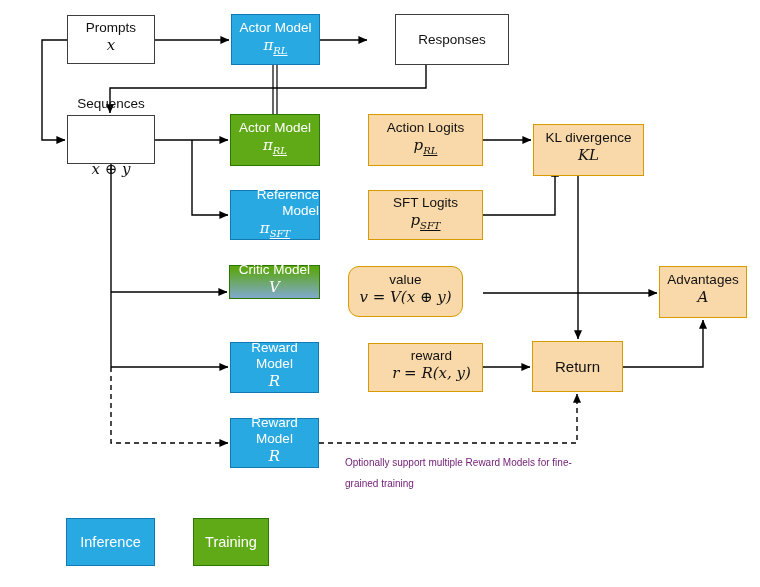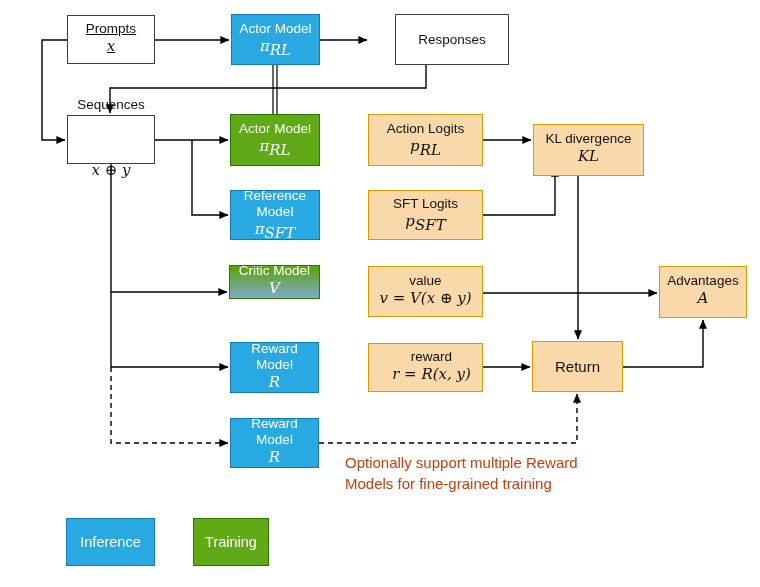--- a/index.html
+++ b/index.html
@@ -5,51 +5,51 @@
   html,body{margin:0;padding:0;background:#ffffff;}
   .canvas{position:relative;width:760px;height:587px;background:#ffffff;overflow:hidden;
           font-family:"Liberation Sans",sans-serif;}
   .edges{position:absolute;left:0;top:0;width:760px;height:587px;}
 
   .node{position:absolute;box-sizing:border-box;display:flex;flex-direction:column;
         align-items:center;justify-content:center;text-align:center;
         font-size:13.5px;line-height:16px;color:#111;}
   .node .lbl{white-space:pre-line;}
   .math{font-family:"DejaVu Serif",serif;font-style:italic;font-size:15px;line-height:18px;}
-  .math sub{font-size:15px;font-style:italic;}
+  .math sub{font-size:10px;font-style:italic;text-decoration:underline;}
 
   .white-box{background:#ffffff;border:1.6px solid #3e3e3e;}
   .blue-box{background:#29a9e1;border:1.4px solid #1379b4;color:#ffffff;}
   .green-box{background:#60a917;border:1.4px solid #2d7600;color:#ffffff;}
   .orange-box{background:#f9d9a9;border:1.4px solid #d79b00;color:#111;}
   .gradient-box{background:linear-gradient(180deg,#5ca613 8%,#7fa9c6 96%);
         border:1.4px solid #2d7600;color:#ffffff;}
 
   
-  #n-prompts{left:67px;top:15px;width:88px;height:49px;text-decoration:underline;}
+  #n-prompts{left:67px;top:15px;width:88px;height:49px;}
   #n-actor-top{left:231px;top:14px;width:89px;height:51px;}
   #n-responses{left:369px;top:14px;width:114px;height:51px;margin-left:26px;}
   #n-sequences{left:67px;top:115px;width:88px;height:49px;gap:48px;}
   #n-actor-train{left:230px;top:114px;width:90px;height:52px;}
   #n-action-logits{left:368px;top:114px;width:115px;height:52px;}
   #n-kl{left:533px;top:124px;width:111px;height:52px;}
-  #n-reference{left:230px;top:190px;width:90px;height:50px;}
+  #n-reference{left:230px;top:190px;width:90px;height:50px;text-align:right;}
   #n-sft-logits{left:368px;top:190px;width:115px;height:50px;}
   #n-critic{left:229px;top:265px;width:91px;height:34px;}
-  #n-value{left:368px;top:266px;width:115px;height:51px;}
+  #n-value{left:348px;top:266px;width:115px;height:51px;border-radius:11px;}
   #n-advantages{left:659px;top:266px;width:88px;height:52px;}
   #n-reward-model{left:230px;top:342px;width:89px;height:51px;}
   #n-reward{left:368px;top:343px;width:115px;height:49px;padding-left:12px;}
   #n-return{left:532px;top:341px;width:91px;height:51px;font-size:15px;}
   #n-reward-model2{left:230px;top:418px;width:89px;height:50px;}
   #legend-inference{left:66px;top:518px;width:89px;height:48px;font-size:14.5px;}
   #legend-training{left:193px;top:518px;width:76px;height:48px;font-size:14.5px;}
 
   .annotation{position:absolute;left:345px;top:452px;width:254px;
-        font-size:15px;line-height:21px;color:#c2410c;}
+        font-size:10px;line-height:21px;color:#701a75;}
 </style>
 </head>
 <body>
 
 <div class="canvas">
 
   <svg class="edges" viewBox="0 0 760 587">
     <defs>
       <marker id="arr" viewBox="0 0 10 10" refX="9.5" refY="5" markerWidth="6.5" markerHeight="6.5" orient="auto-start-reverse">
         <path d="M0,0.6 L10,5 L0,9.4 Z" fill="#000"></path>

